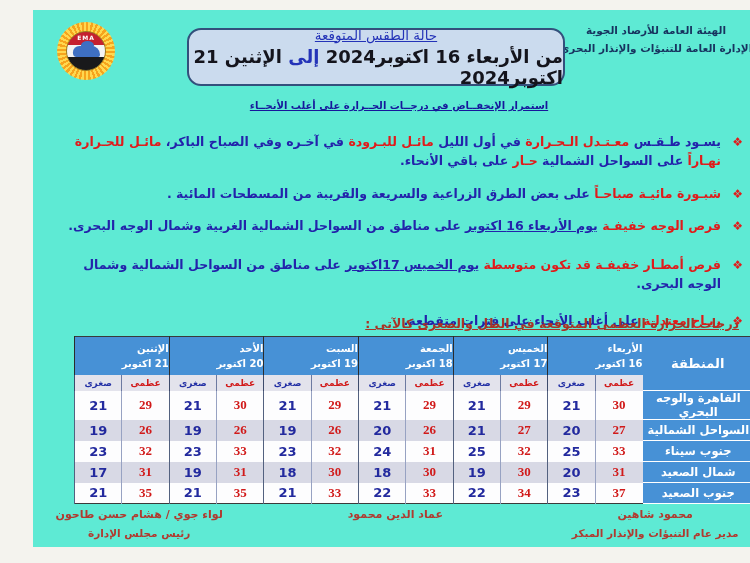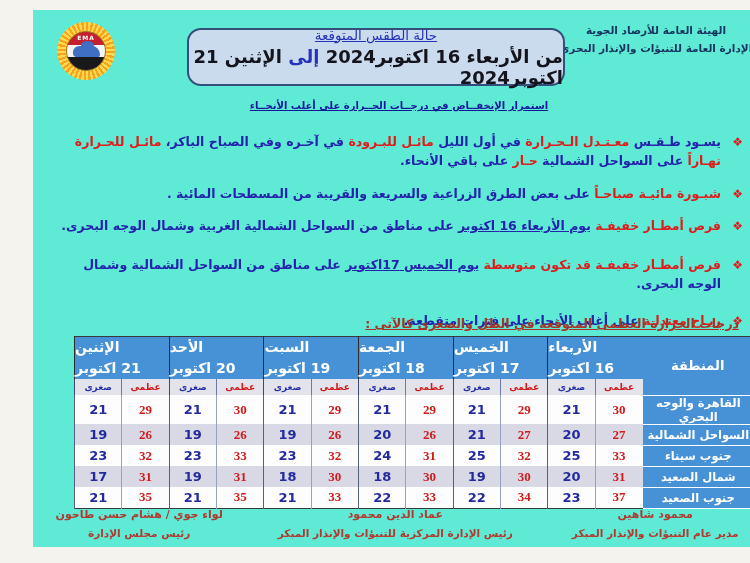--- a/index.html
+++ b/index.html
@@ -66,22 +66,22 @@
     position:absolute; top:306px; right:26px;
     font-size:12.5px; font-weight:bold; color:#a93226; text-decoration:underline;
   }
   table.temps {
     position:absolute; top:326px; right:9px; width:682px;
     border-collapse:collapse; table-layout:fixed; direction:rtl;
     border:1px solid #3a3a3a; background:#fdfdfe;
   }
   table.temps col.region-col { width:112px; }
   th.day {
-    background:#4791d6; color:#ffffff; font-size:14px; font-weight:bold;
-    height:38px; line-height:1.5; border-left:1px solid #2b2b2b; text-align:left;
+    background:#4791d6; color:#ffffff; font-size:10px; font-weight:bold;
+    height:38px; line-height:1.5; border-left:1px solid #2b2b2b; text-align:right;
   }
   th.region-head {
     background:#4791d6; color:#ffffff; font-size:13px; font-weight:bold;
     border-right:3px solid #c4b5fd; border-bottom:1px solid #ffffff;
   }
   tr.subhead th {
     background:#e3e3ec; font-size:9px; font-weight:bold; height:16px; text-align:center;
   }
   tr.subhead th.max-label { color:#d11a1a; border-left:1px solid #6c7aa1; }
   tr.subhead th.min-label { color:#2330a5; border-left:1.5px solid #3c4burn; }
@@ -131,21 +131,21 @@
       <div class="logo-ema">EMA</div>
       <div class="logo-cloud"></div>
     </div>
   </div>
 
   <div class="heading">استمرار الإنخفــاض في درجــات الحــرارة على أغلب الأنحــاء</div>
 
   <div class="bullets" id="bullets">
       <div class="bullet"><span class="marker">❖</span><span class="blue">يسـود طـقـس </span><span class="red">معـتـدل الـحـرارة </span><span class="blue">في أول الليل </span><span class="red">مائـل للبـرودة </span><span class="blue">في آخـره وفي الصباح الباكر، </span><span class="red">مائـل للحـرارة نهـاراً </span><span class="blue">على السواحل الشمالية </span><span class="red">حـار </span><span class="blue">على باقي الأنحاء.</span></div>
       <div class="bullet"><span class="marker">❖</span><span class="red">شبـورة مائيـة صباحـاً </span><span class="blue">على بعض الطرق الزراعية والسريعة والقريبة من المسطحات المائية .</span></div>
-      <div class="bullet"><span class="marker">❖</span><span class="red">فرص أمطـار خفيفـة </span><span class="blue u">يوم الأربعاء 16 اكتوبر</span><span class="blue"> على مناطق من السواحل الشمالية الغربية وشمال الوجه البحرى.</span></div>
+      <div class="bullet"><span class="marker">❖</span><span class="red">فرص الوجه خفيفـة </span><span class="blue u">يوم الأربعاء 16 اكتوبر</span><span class="blue"> على مناطق من السواحل الشمالية الغربية وشمال الوجه البحرى.</span></div>
       <div class="bullet"><span class="marker">❖</span><span class="red">فرص أمطـار خفيفـة  قد تكون متوسطة </span><span class="blue u">يوم الخميس 17اكتوبر</span><span class="blue"> على مناطق من السواحل الشمالية وشمال الوجه البحرى.</span></div>
       <div class="bullet"><span class="marker">❖</span><span class="red">ريـاح معتدلـة </span><span class="blue">على أغلب الأنحاء على فترات متقطعة.</span></div>
     </div>
 
   <div class="table-intro">درجات الحرارة العظمى المتوقعة في الظل والصغرى كالآتى :</div>
 
   <table class="temps" id="temps-table">
     <colgroup id="temps-colgroup">
         <col class="region-col">
         <col>
@@ -265,21 +265,20 @@
       </tbody>
   </table>
 
   <div class="signatures" id="signatures">
       <div class="sig">
         <div class="sig-name">محمود شاهين</div>
         <div class="sig-title">مدير عام التنبؤات والإنذار المبكر</div>
       </div>
       <div class="sig">
         <div class="sig-name">عماد الدين محمود</div>
-        <div class="sig-title">رئيس الإدارة المركزية للتنبؤات والإنذار المبكر</div>
       </div>
       <div class="sig">
         <div class="sig-name">لواء جوي / هشام حسن طاحون</div>
         <div class="sig-title">رئيس مجلس الإدارة</div>
       </div>
     </div>
 
 </div>
 
 </body></html>

